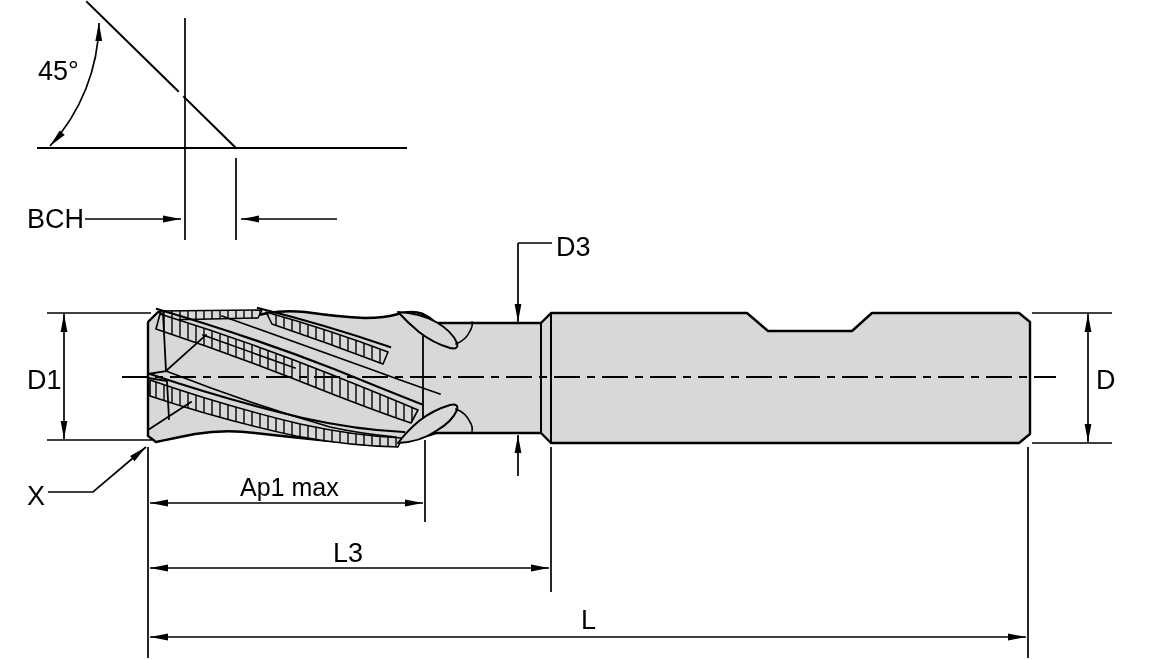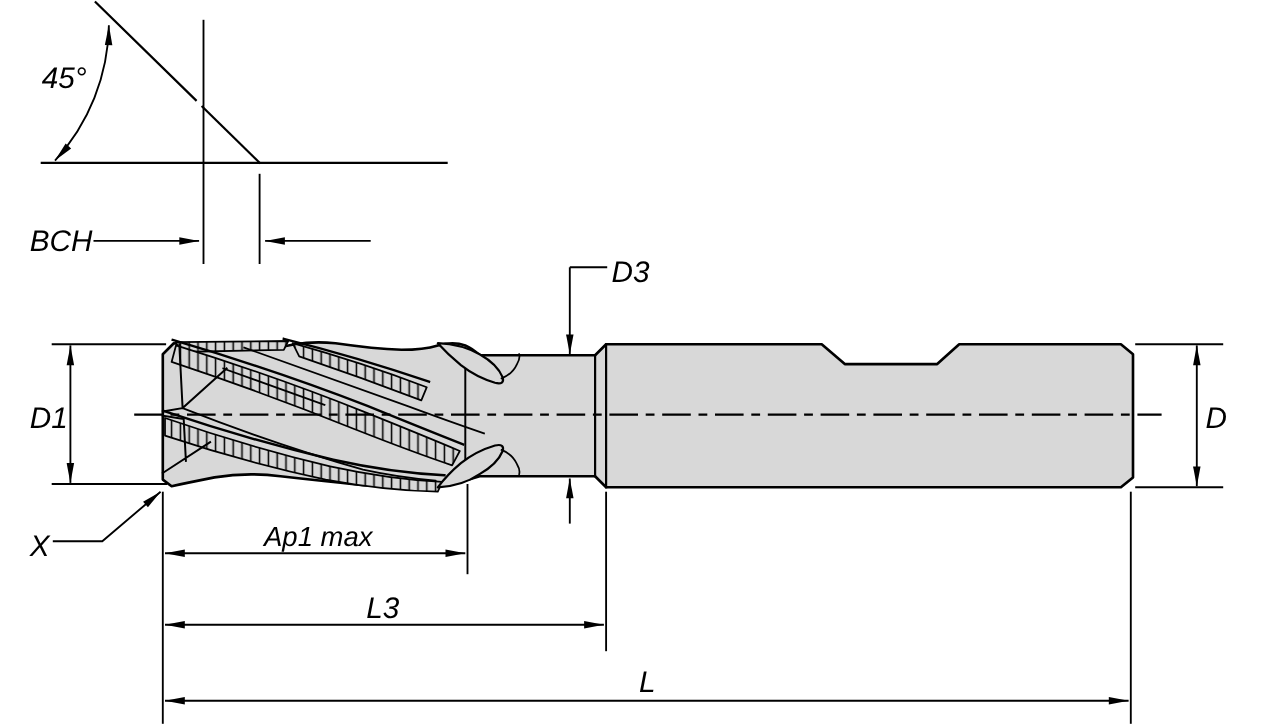--- a/index.html
+++ b/index.html
@@ -1,16 +1,16 @@
 <!DOCTYPE html>
 <html><head>
 <meta charset="utf-8">
 <style>
   html,body{margin:0;padding:0;background:#ffffff;}
-  .page{width:1171px;height:660px;background:#ffffff;overflow:hidden;font-style:italic;}
+  .page{width:1171px;height:660px;background:#ffffff;overflow:hidden;}
   svg{display:block;}
   .ln{stroke:#000;fill:none;stroke-width:2;stroke-linecap:square;}
   .med{stroke-width:2.2;}
   .thin{stroke-width:1.6;}
   .dim{stroke:#000;fill:none;stroke-width:1.7;stroke-linecap:butt;}
   .body-outline{stroke:#000;stroke-width:2.4;stroke-linejoin:round;}
   .band{stroke:#000;stroke-width:1.6;stroke-linejoin:round;}
   .claw{stroke:#000;stroke-width:2;stroke-linejoin:round;}
   .centerline{stroke:#000;stroke-width:2;fill:none;stroke-dasharray:26 7 8 7;}
   .lbl{font-family:"Liberation Sans","DejaVu Sans",sans-serif;font-size:27px;fill:#000;}

